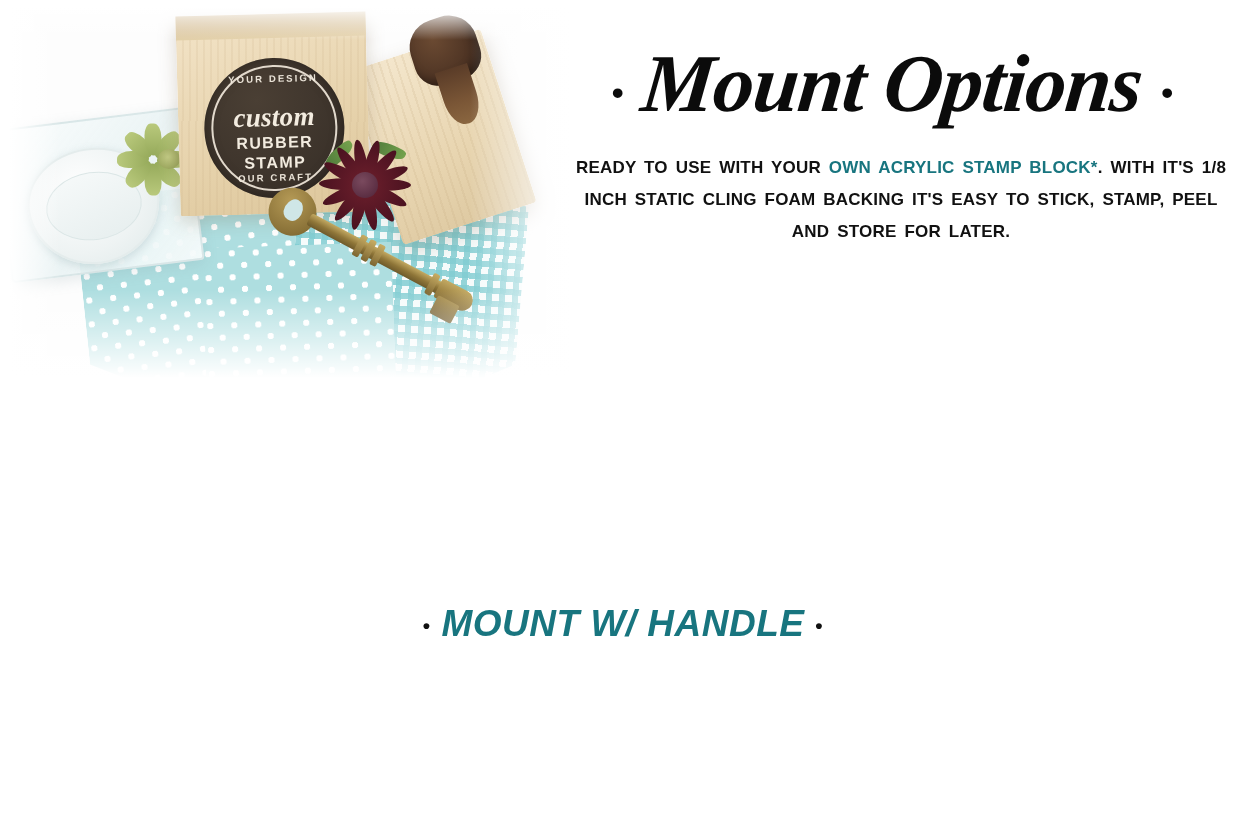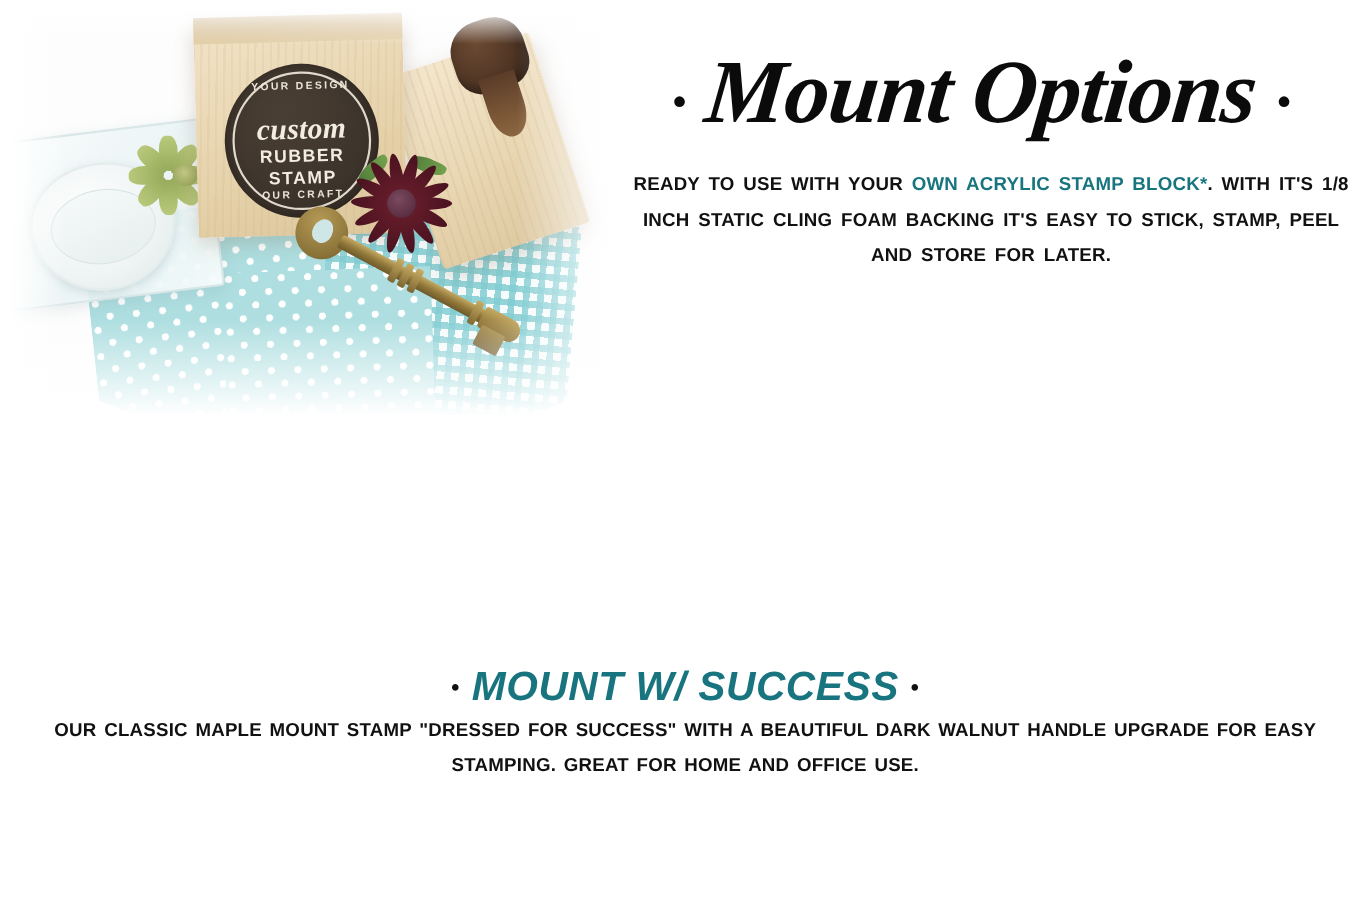--- a/index.html
+++ b/index.html
@@ -327,20 +327,19 @@
   <div class="section" id="section-unmounted">
     <div class="sec-body"><span>READY TO USE WITH YOUR </span><span class="hl">OWN ACRYLIC STAMP BLOCK*</span><span>. WITH IT'S 1/8 INCH STATIC CLING FOAM BACKING IT'S EASY TO STICK, STAMP, PEEL AND STORE FOR LATER.</span></div>
   </div>
 
   <div class="section" id="section-maple">
   </div>
 
   <div class="section" id="section-handle">
     <div class="sec-head">
       <span class="dot">•</span>
-      <span>MOUNT W/ SUCCESS</span>
+      <span>MOUNT W/ HANDLE</span>
       <span class="dot">•</span>
     </div>
-    <div class="sec-body"><span>OUR CLASSIC MAPLE MOUNT STAMP "DRESSED FOR SUCCESS" WITH A BEAUTIFUL DARK WALNUT HANDLE UPGRADE FOR EASY STAMPING. GREAT FOR HOME AND OFFICE USE.</span></div>
   </div>
 
 
 </div>
 
 </body></html>

